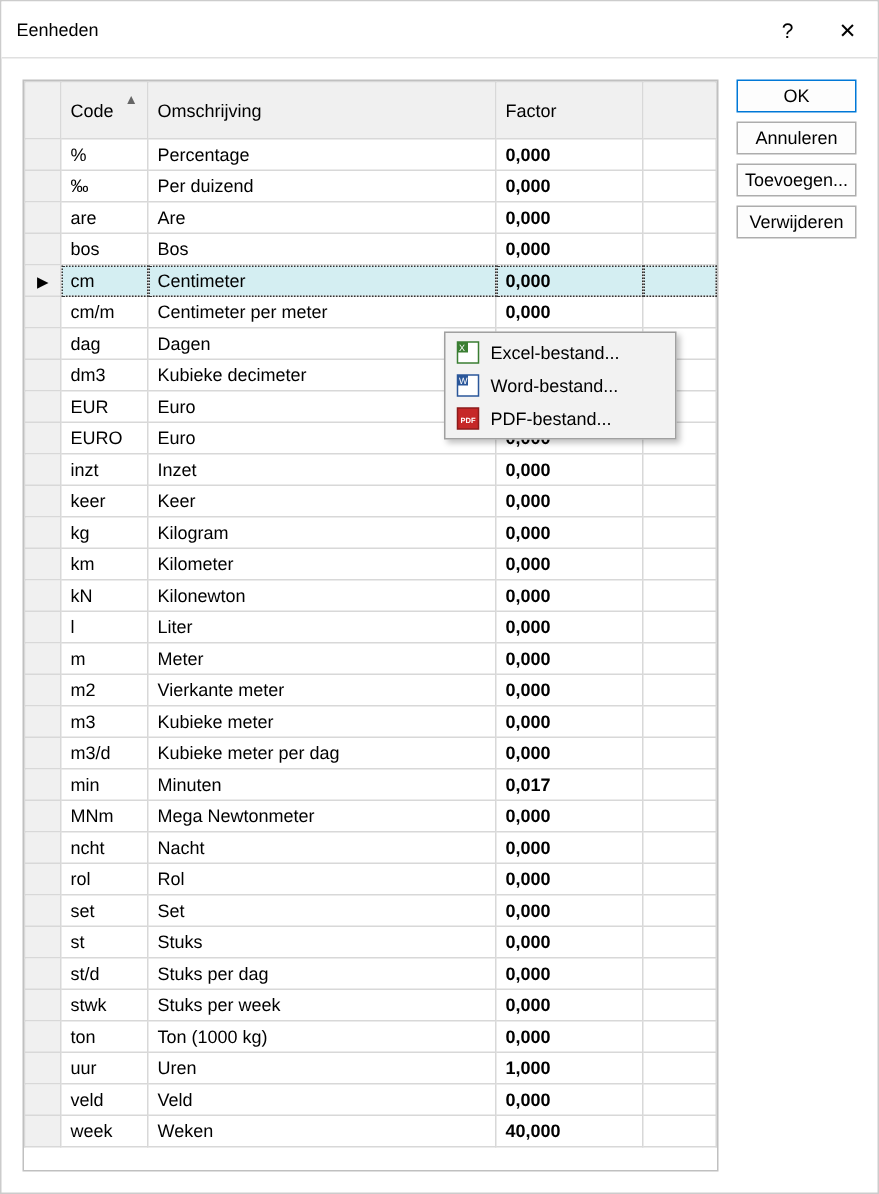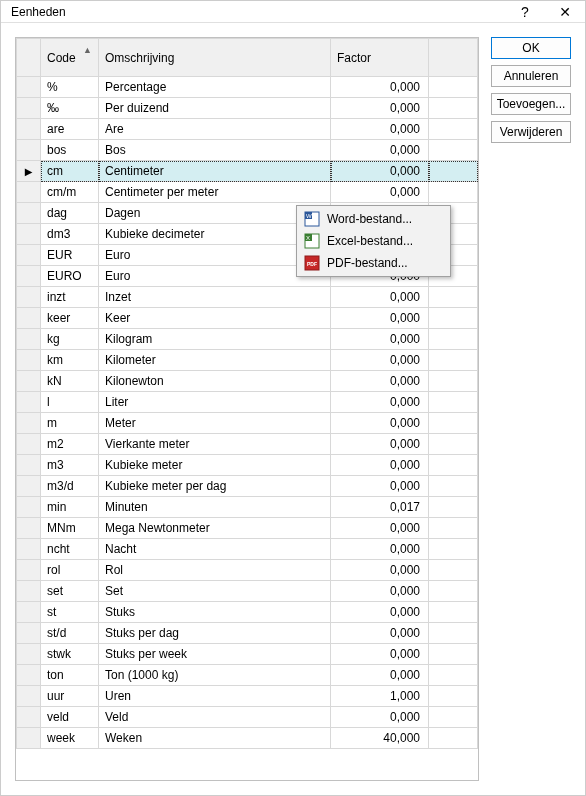--- a/index.html
+++ b/index.html
@@ -7,39 +7,39 @@
     margin: 0; padding: 0;
     font-family: "Segoe UI", Tahoma, sans-serif;
     font-size: 12px;
     background: #ffffff;
     color: #000;
     width: 586px; height: 796px;
     overflow: hidden;
   }
   .window { width: 586px; height: 796px; background:#fff; border:1px solid #cccccc; display:flex; flex-direction:column; }
   .titlebar {
-    height: 22px; display:flex; align-items:center; padding:0 0 0 10px;
+    height: 38px; display:flex; align-items:center; padding:0 0 0 10px;
     background:#ffffff; border-bottom:1px solid #e0e0e0;
   }
   .titlebar .title { flex:1; font-size:12px; }
   .titlebar .btn { width:40px; height:30px; display:flex; align-items:center; justify-content:center; font-size:14px; cursor:default;}
   .content { flex:1; display:flex; padding:14px 14px 14px 14px; gap:12px; }
   .grid-wrap { flex:1; border:1px solid #c0c0c0; background:#fff; position:relative; overflow:hidden;}
   .grid-inner { width:100%; }
   table { border-collapse:collapse; width:100%; table-layout:fixed; }
   th, td { border:1px solid #d8d8d8; padding:0 6px; height:21px; font-size:12px; text-align:left; vertical-align:middle; overflow:hidden; white-space:nowrap; }
   thead th { background:#f0f0f0; font-weight:normal; position:relative; height:38px;}
   thead th .sort { position:absolute; right:6px; top:6px; font-size:9px; color:#666;}
   col.rowhdr { width:24px; }
   col.code { width:58px; }
   col.omschr { width:232px; }
   col.factor { width:98px; }
   col.filler { width:auto; }
   td.rowhdr, th.rowhdr { background:#f0f0f0; text-align:center; padding:0;}
-  td.factor { text-align:right; padding-right:8px;}
+  td.factor { text-align:left; padding-right:8px;font-weight:bold;}
   tr.sel td { background:#d4eef2; }
   tr.sel td.rowhdr { background:#f0f0f0; }
   tr.sel td.code, tr.sel td.omschr, tr.sel td.factor, tr.sel td.filler {
     outline:1px dotted #333; outline-offset:-1px;
   }
   tr.sel td.rowhdr { outline:none;}
   tr.sel .arrow { font-size:10px;}
   .side { width:80px; display:flex; flex-direction:column; gap:6px;}
   .side button {
     height:22px; background:#fdfdfd; border:1px solid #adadad; font-size:12px;
@@ -318,36 +318,36 @@
                 <td class="filler"></td>
               </tr>
             </tbody>
         </table>
       </div>
 
       <div class="ctxmenu">
         <div class="mitem">
           <span class="micon">
             <svg width="16" height="16">
+                <rect x="1" y="1" width="14" height="14" fill="#ffffff" stroke="#3a7e32"></rect>
+                <rect x="1" y="1" width="7" height="7" fill="#3a7e32"></rect>
+                <text x="2" y="7" font-size="6" fill="#fff">X</text>
+              </svg>
+          </span>
+          <span>Excel-bestand...</span>
+        </div>
+        <div class="mitem">
+          <span class="micon">
+            <svg width="16" height="16">
                 <rect x="1" y="1" width="14" height="14" fill="#ffffff" stroke="#2b579a"></rect>
                 <rect x="1" y="1" width="7" height="7" fill="#2b579a"></rect>
                 <text x="2" y="7" font-size="6" fill="#fff">W</text>
               </svg>
           </span>
           <span>Word-bestand...</span>
-        </div>
-        <div class="mitem">
-          <span class="micon">
-            <svg width="16" height="16">
-                <rect x="1" y="1" width="14" height="14" fill="#ffffff" stroke="#3a7e32"></rect>
-                <rect x="1" y="1" width="7" height="7" fill="#3a7e32"></rect>
-                <text x="2" y="7" font-size="6" fill="#fff">X</text>
-              </svg>
-          </span>
-          <span>Excel-bestand...</span>
         </div>
         <div class="mitem">
           <span class="micon">
             <svg width="16" height="16">
                 <rect x="1" y="1" width="14" height="14" fill="#c62828" stroke="#8d1b1b"></rect>
                 <text x="3" y="11" font-size="5" fill="#fff" font-weight="bold">PDF</text>
               </svg>
           </span>
           <span>PDF-bestand...</span>
         </div>

